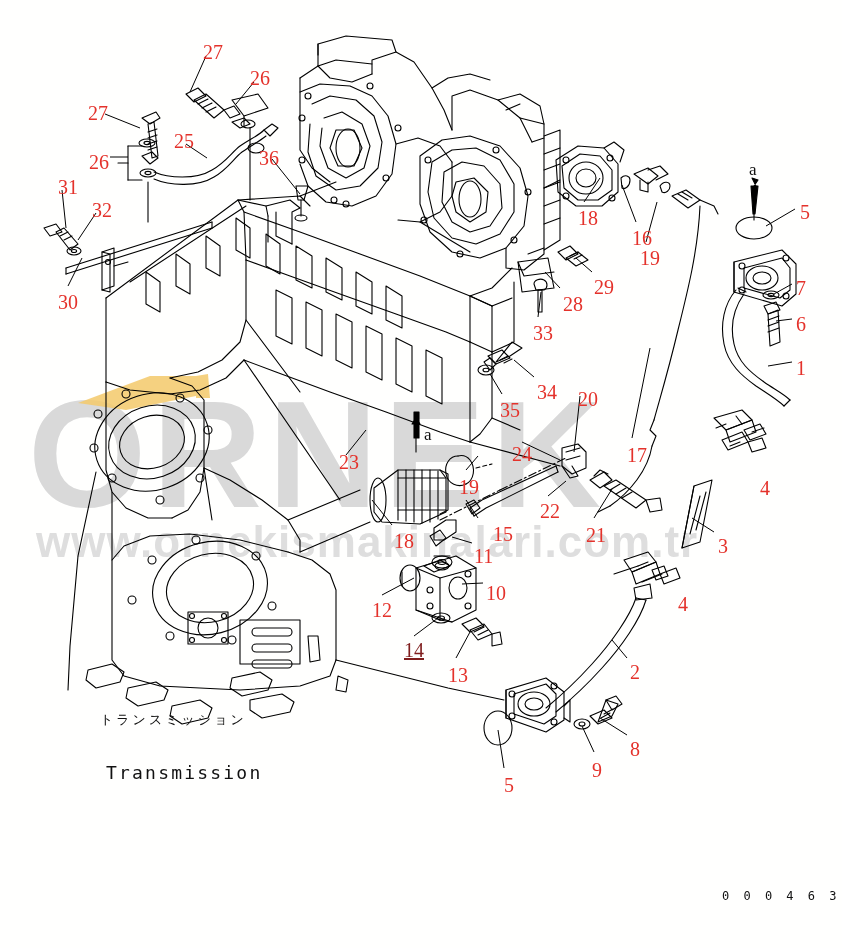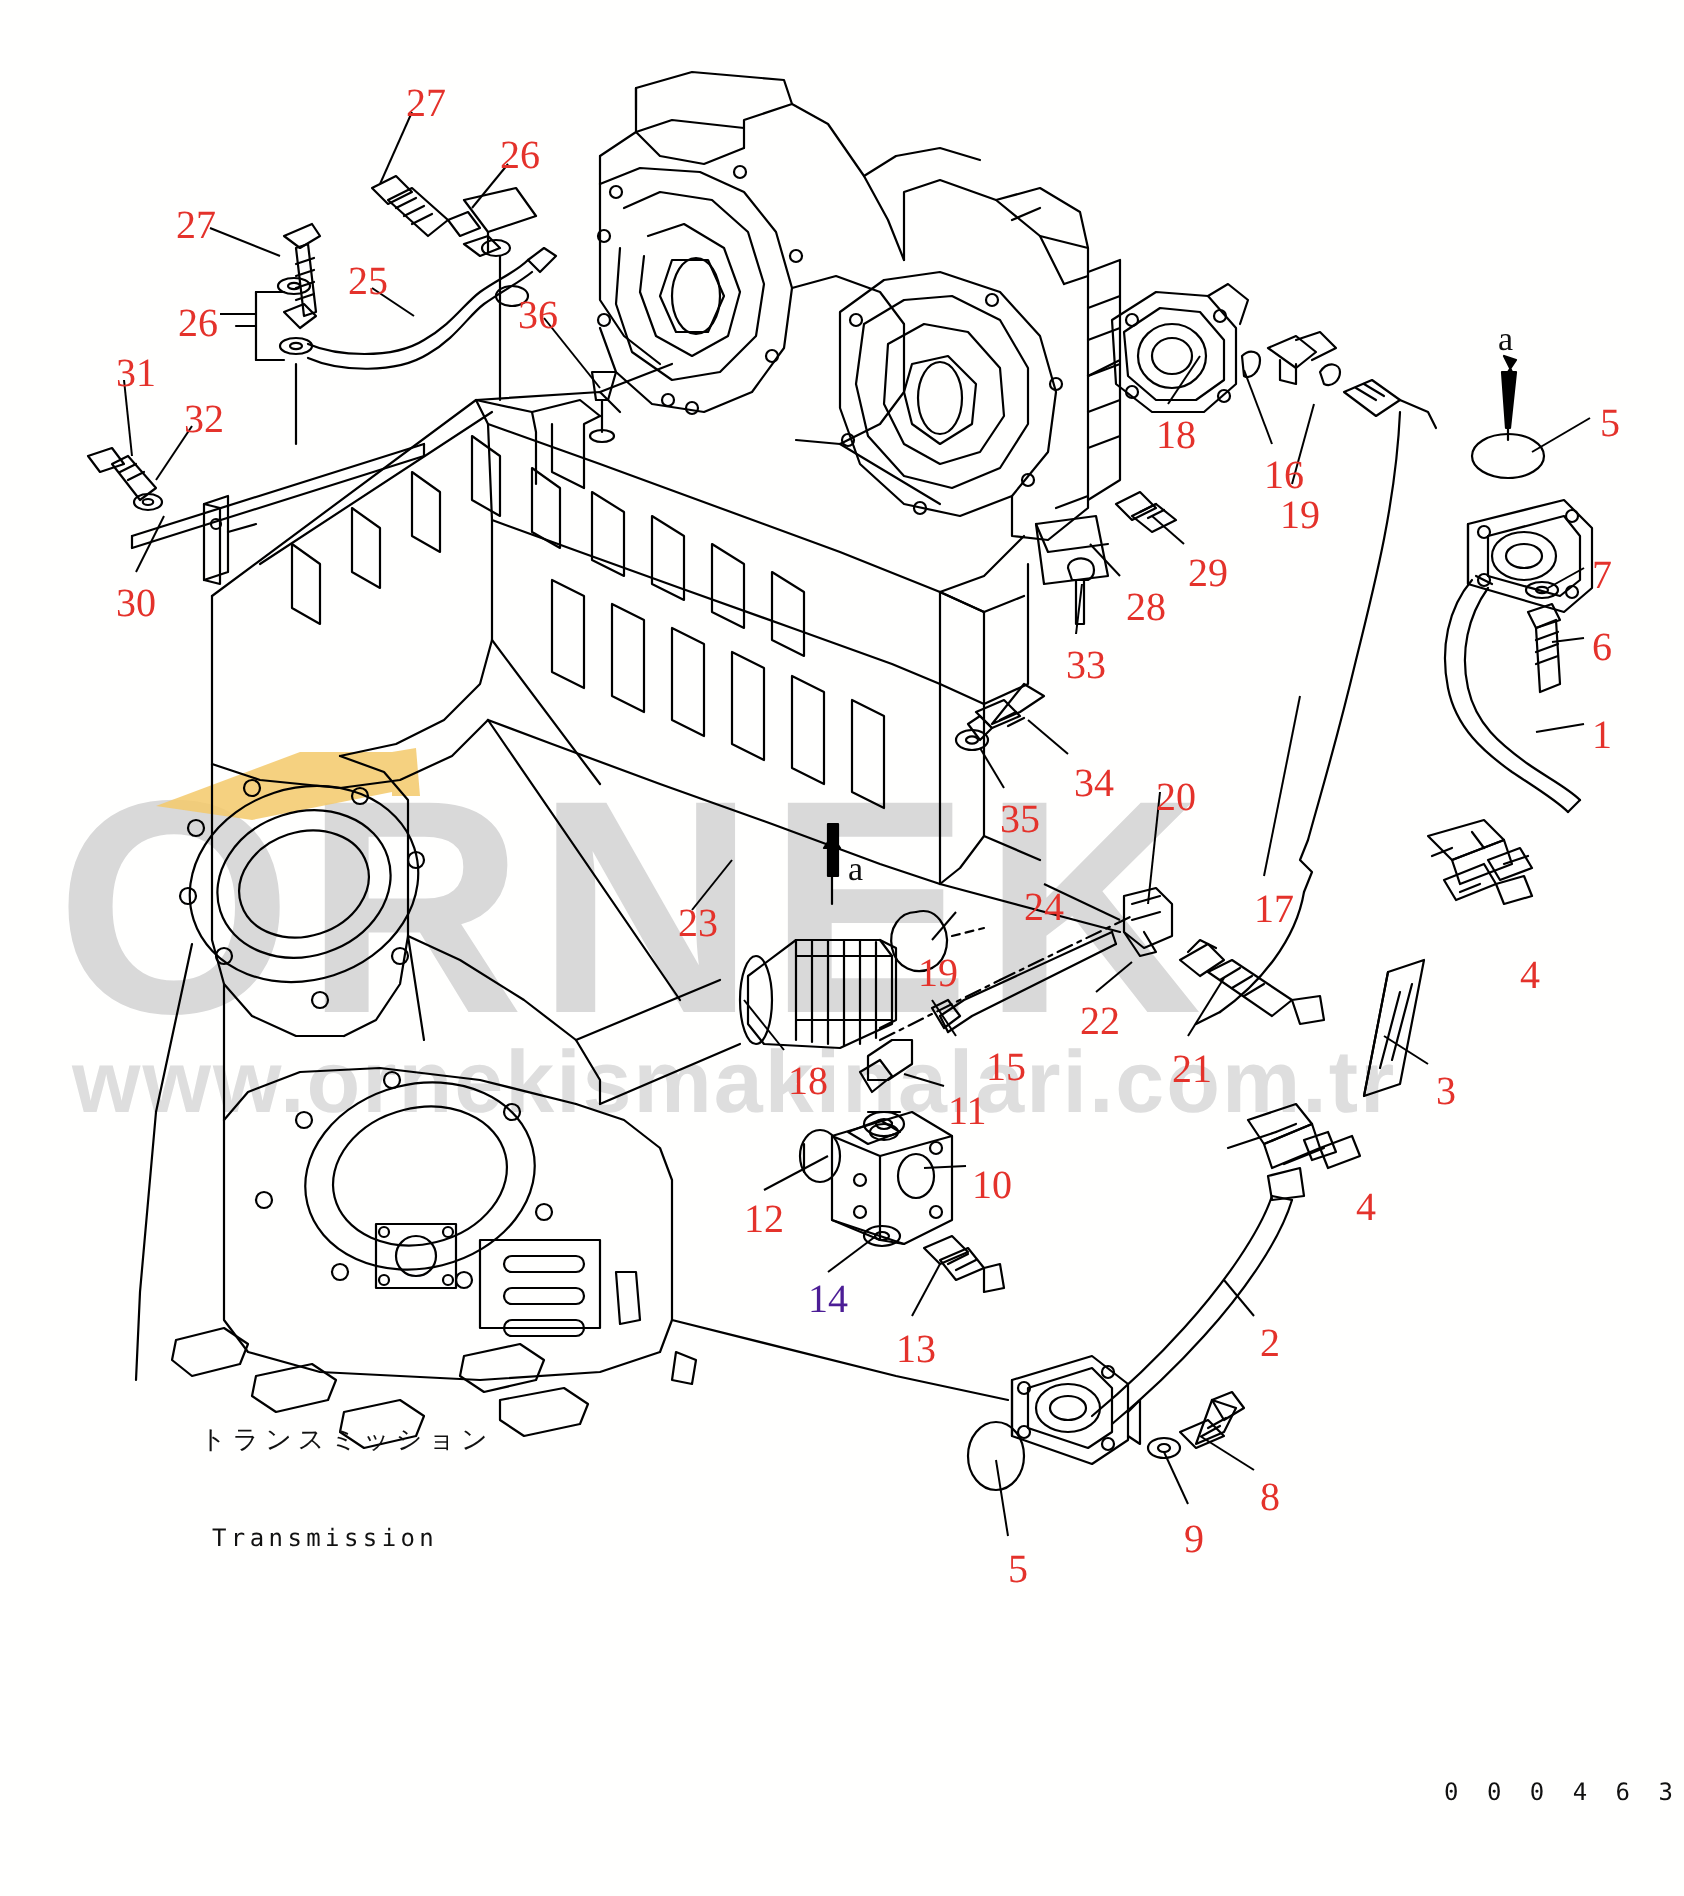--- a/index.html
+++ b/index.html
@@ -40,21 +40,21 @@
   }
   
   .cap-jp{
     position:absolute;left:100px;top:711px;
     font-family:"DejaVu Sans", sans-serif;
     font-size:13px;color:#111;letter-spacing:3px;white-space:nowrap;
   }
   .cap-en{
     position:absolute;left:106px;top:762px;
     font-family:"DejaVu Sans Mono", monospace;
-    font-size:12px;color:#111;letter-spacing:2.2px;white-space:nowrap;
+    font-size:18px;color:#111;letter-spacing:2.2px;white-space:nowrap;
   }
   .docnum{
     position:absolute;left:722px;top:889px;
     font-family:"DejaVu Sans Mono", monospace;
     font-size:12px;color:#111;letter-spacing:3.5px;white-space:nowrap;
   }
   .secmark{
     position:absolute;
     font-family:"Liberation Serif", serif;
     font-size:17px;color:#111;user-select:none;
@@ -564,21 +564,21 @@
       <div class="callout" style="left: 760px; top: 478px; color: rgb(228, 50, 43);">4</div>
       <div class="callout" style="left: 718px; top: 536px; color: rgb(228, 50, 43);">3</div>
       <div class="callout" style="left: 678px; top: 594px; color: rgb(228, 50, 43);">4</div>
       <div class="callout" style="left: 339px; top: 452px; color: rgb(228, 50, 43);">23</div>
       <div class="callout" style="left: 459px; top: 477px; color: rgb(228, 50, 43);">19</div>
       <div class="callout" style="left: 394px; top: 531px; color: rgb(228, 50, 43);">18</div>
       <div class="callout" style="left: 477px; top: 524px; color: rgb(228, 50, 43); padding-left: 16px;">15</div>
       <div class="callout" style="left: 474px; top: 546px; color: rgb(228, 50, 43);">11</div>
       <div class="callout" style="left: 372px; top: 600px; color: rgb(228, 50, 43);">12</div>
       <div class="callout" style="left: 486px; top: 583px; color: rgb(228, 50, 43);">10</div>
-      <div class="callout" style="left: 404px; top: 640px; color: #4c1d95;">14</div>
+      <div class="callout" style="left: 404px; top: 640px; color: #7f1d1d; text-decoration: underline;">14</div>
       <div class="callout" style="left: 448px; top: 665px; color: rgb(228, 50, 43);">13</div>
       <div class="callout" style="left: 630px; top: 662px; color: rgb(228, 50, 43);">2</div>
       <div class="callout" style="left: 630px; top: 739px; color: rgb(228, 50, 43);">8</div>
       <div class="callout" style="left: 592px; top: 760px; color: rgb(228, 50, 43);">9</div>
       <div class="callout" style="left: 504px; top: 775px; color: rgb(228, 50, 43);">5</div>
     </div>
 
   <div class="secmark" style="left:749px;top:160px;">a</div>
   <div class="secmark" style="left:424px;top:425px;">a</div>
 

